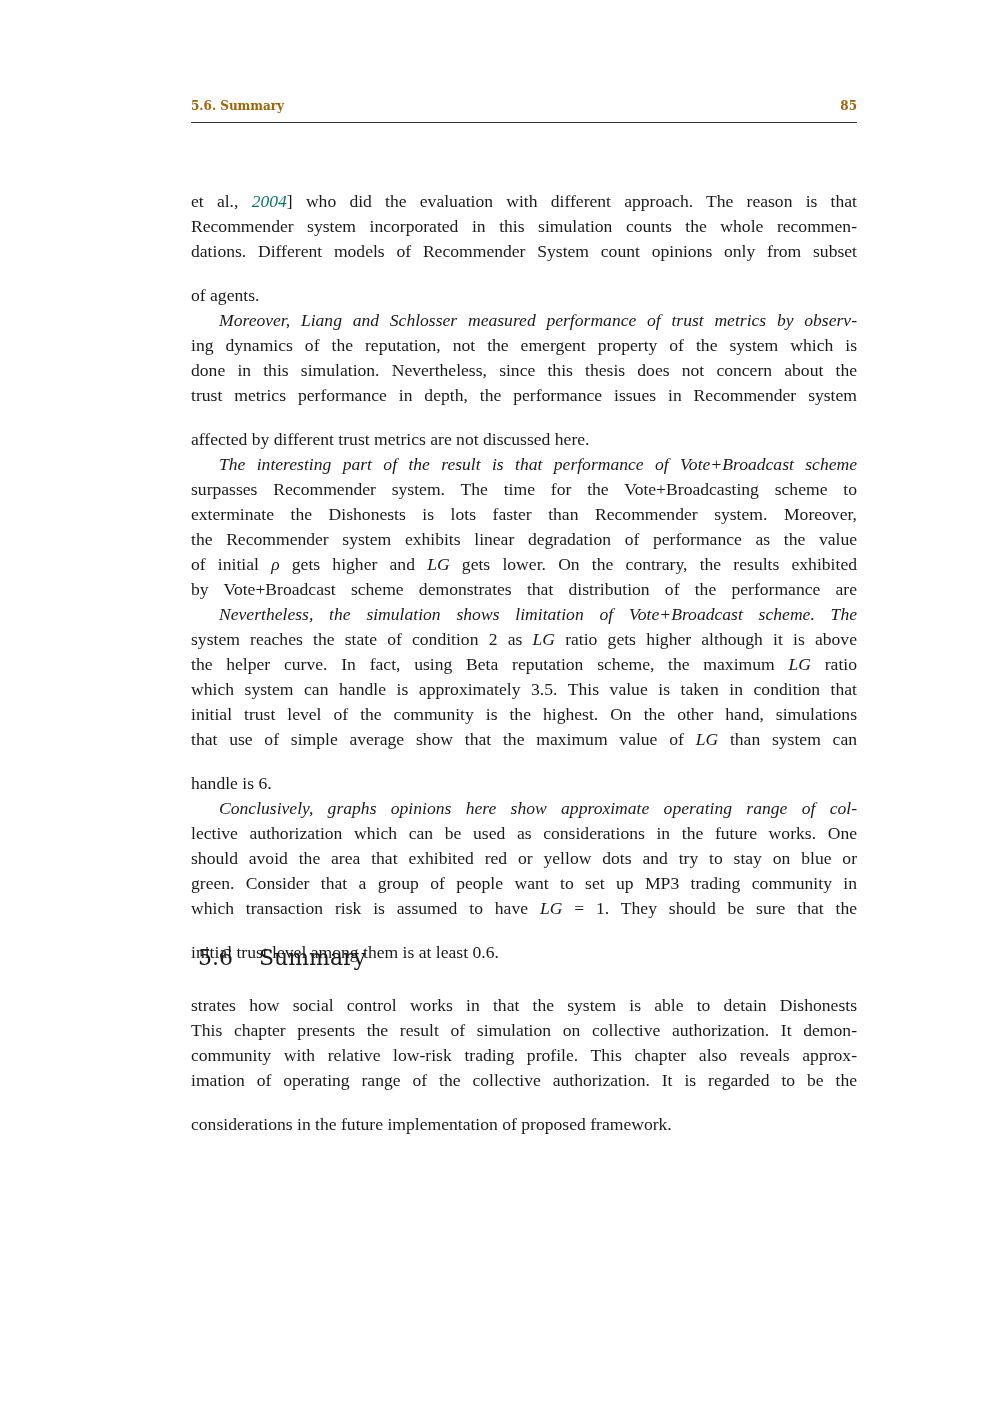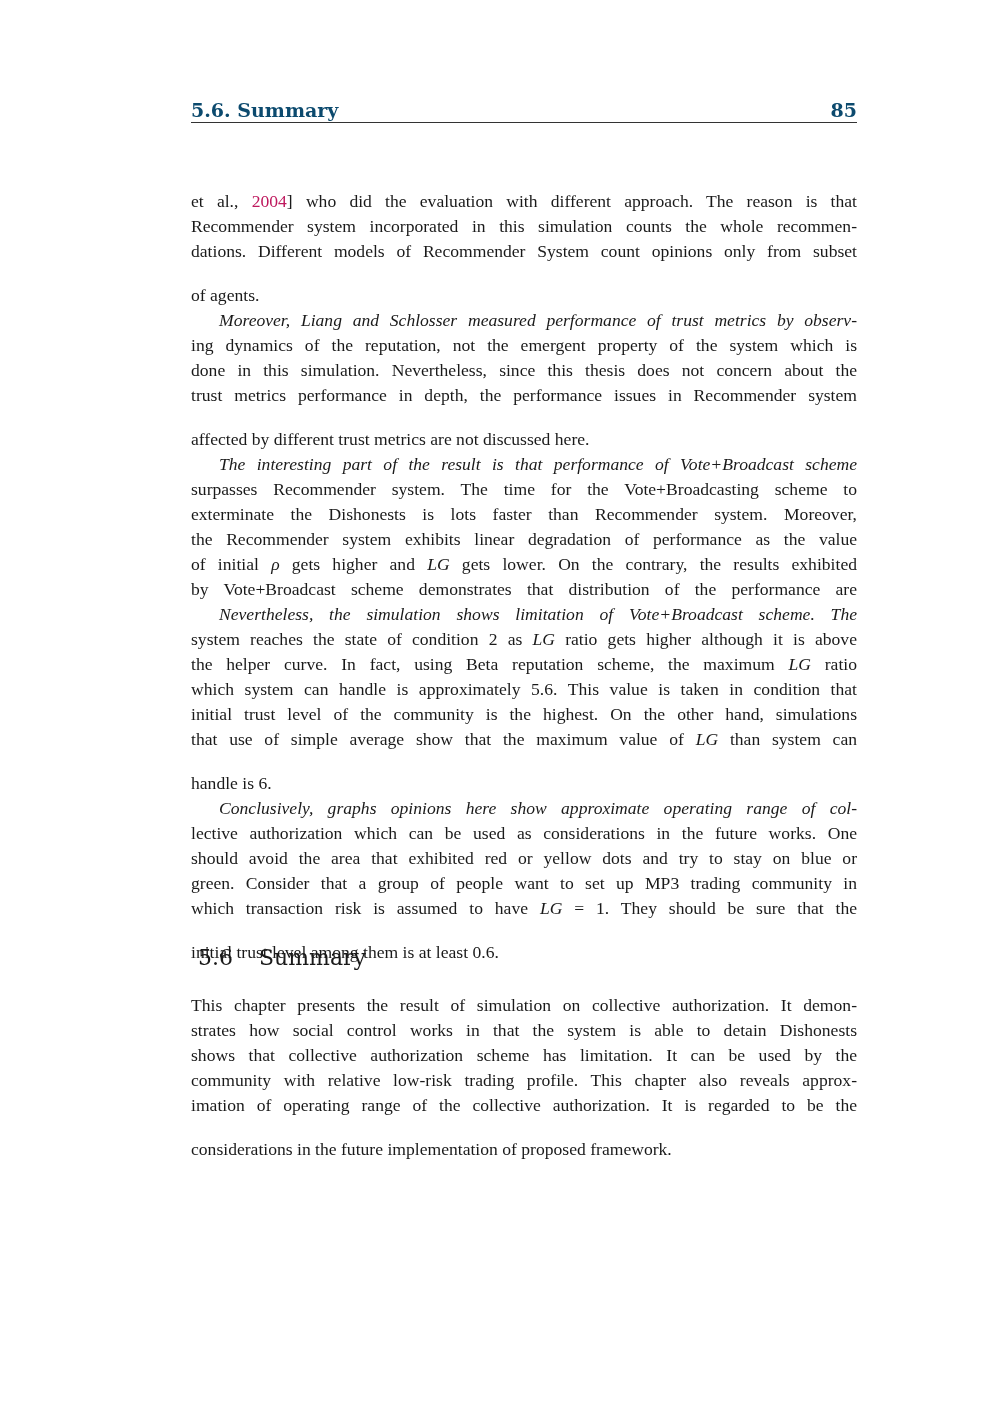--- a/index.html
+++ b/index.html
@@ -2,33 +2,33 @@
 <html><head>
 <meta charset="utf-8">
 <style>
   html, body { margin: 0; padding: 0; background: #ffffff; }
   body { width: 1000px; height: 1414px; position: relative; overflow: hidden; }
   .page { position: absolute; left: 0; top: 0; width: 1000px; height: 1414px; background: #fff; }
   .running-head {
     position: absolute; left: 191px; top: 98px; width: 666px; height: 24px;
     border-bottom: 1px solid #333;
     font-family: "DejaVu Serif", "Liberation Serif", serif; font-weight: bold;
-    font-size: 19px; color: #0c4a6e;
+    font-size: 12px; color: #a16207;
   }
   .running-head .left { position: absolute; left: 0; top: 1px; }
   .running-head .right { position: absolute; right: 0; top: 1px; }
   .body-text {
     position: absolute; left: 191px; width: 666px;
     font-family: "Liberation Serif", "DejaVu Serif", serif;
     font-size: 17.6px; color: #1a1a1a; line-height: 25px;
   }
   .line { display: block; height: 25px; white-space: nowrap; text-align: justify; text-align-last: justify; }
   .line.last { text-align-last: left; margin-top: 19px; }
   .line.indent { text-indent: 28px; font-style: italic; }
-  .cite { color: #be185d; }
+  .cite { color: #0f766e; font-style: italic; }
   .math { font-style: italic; }
   .section-heading {
     position: absolute; left: 178px; top: 945px;
     font-family: "DejaVu Serif", "Liberation Serif", serif; font-weight: normal;
     font-size: 22px; color: #1a1a1a; margin-left: 20px;
   }
   .section-heading .num { display: inline-block; width: 61px; }
 </style>
 </head>
 <body>
@@ -59,41 +59,40 @@
         <span class="line"><span>surpasses Recommender system.  The time for the Vote+Broadcasting scheme to</span></span>
         <span class="line"><span>exterminate the Dishonests is lots faster than Recommender system.  Moreover,</span></span>
         <span class="line"><span>the Recommender system exhibits linear degradation of performance as the value</span></span>
         <span class="line"><span>of initial </span><span class="math">ρ</span><span> gets higher and </span><span class="math">LG</span><span> gets lower.  On the contrary, the results exhibited</span></span>
         <span class="line"><span>by Vote+Broadcast scheme demonstrates that distribution of the performance are</span></span>
       </div>
       <div>
         <span class="line indent"><span>Nevertheless, the simulation shows limitation of Vote+Broadcast scheme.  The</span></span>
         <span class="line"><span>system reaches the state of condition 2 as </span><span class="math">LG</span><span> ratio gets higher although it is above</span></span>
         <span class="line"><span>the helper curve.  In fact, using Beta reputation scheme, the maximum </span><span class="math">LG</span><span> ratio</span></span>
-        <span class="line"><span>which system can handle is approximately 5.6.  This value is taken in condition that</span></span>
+        <span class="line"><span>which system can handle is approximately 3.5.  This value is taken in condition that</span></span>
         <span class="line"><span>initial trust level of the community is the highest.  On the other hand, simulations</span></span>
         <span class="line"><span>that use of simple average show that the maximum value of </span><span class="math">LG</span><span> than system can</span></span>
         <span class="line last"><span>handle is 6.</span></span>
       </div>
       <div>
         <span class="line indent"><span>Conclusively, graphs opinions here show approximate operating range of col-</span></span>
         <span class="line"><span>lective authorization which can be used as considerations in the future works. One</span></span>
         <span class="line"><span>should avoid the area that exhibited red or yellow dots and try to stay on blue or</span></span>
         <span class="line"><span>green.  Consider that a group of people want to set up MP3 trading community in</span></span>
         <span class="line"><span>which transaction risk is assumed to have </span><span class="math">LG</span><span> = 1.  They should be sure that the</span></span>
         <span class="line last"><span>initial trust level among them is at least 0.6.</span></span>
       </div>
     </div>
 
   <div class="section-heading">
     <span class="num">5.6</span><span>Summary</span>
   </div>
 
   <div class="body-text" id="summary-text" style="top:993px;">
+      <span class="line"><span>strates how social control works in that the system is able to detain Dishonests</span></span>
       <span class="line"><span>This chapter presents the result of simulation on collective authorization. It demon-</span></span>
-      <span class="line"><span>strates how social control works in that the system is able to detain Dishonests</span></span>
-      <span class="line"><span>shows that collective authorization scheme has limitation.  It can be used by the</span></span>
       <span class="line"><span>community with relative low-risk trading profile. This chapter also reveals approx-</span></span>
       <span class="line"><span>imation of operating range of the collective authorization. It is regarded to be the</span></span>
       <span class="line last"><span>considerations in the future implementation of proposed framework.</span></span>
     </div>
 
 </div>
 
 </body></html>

